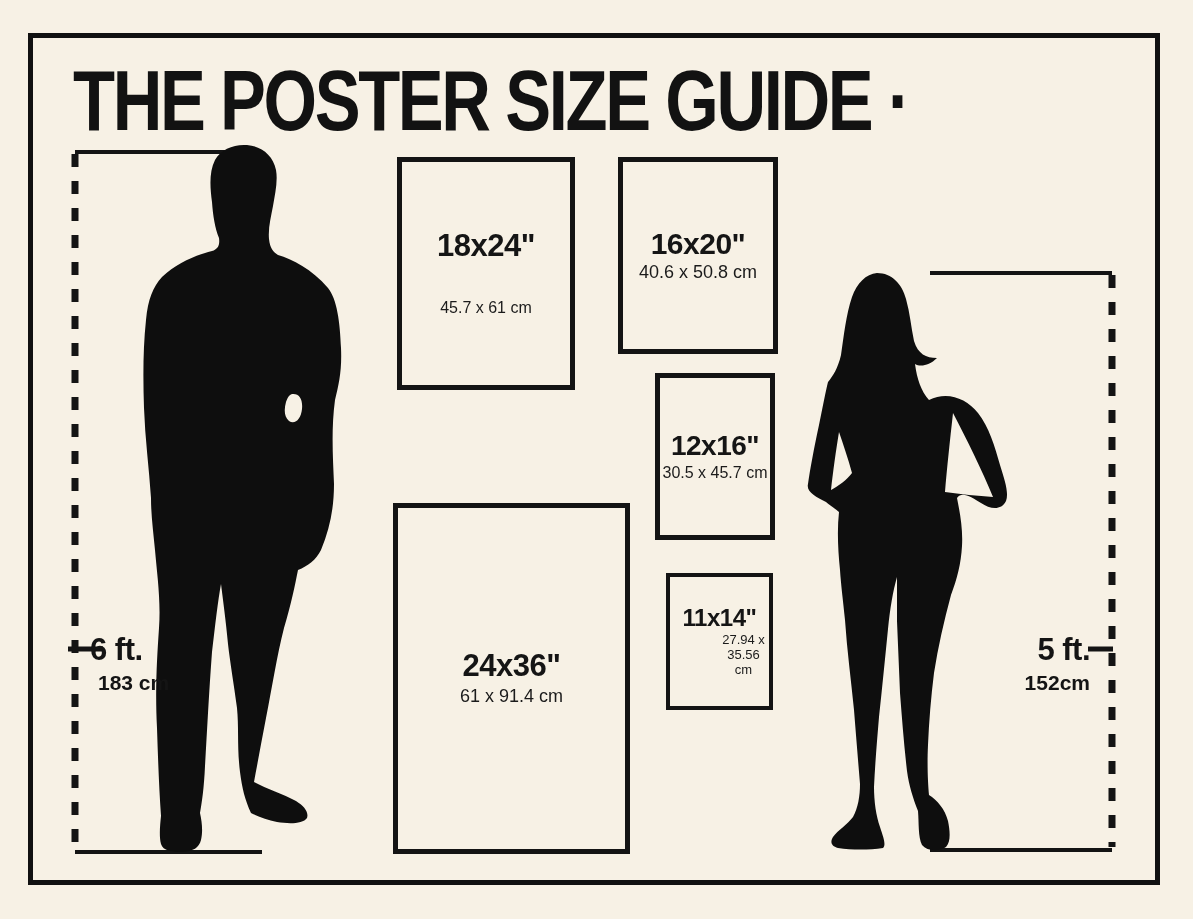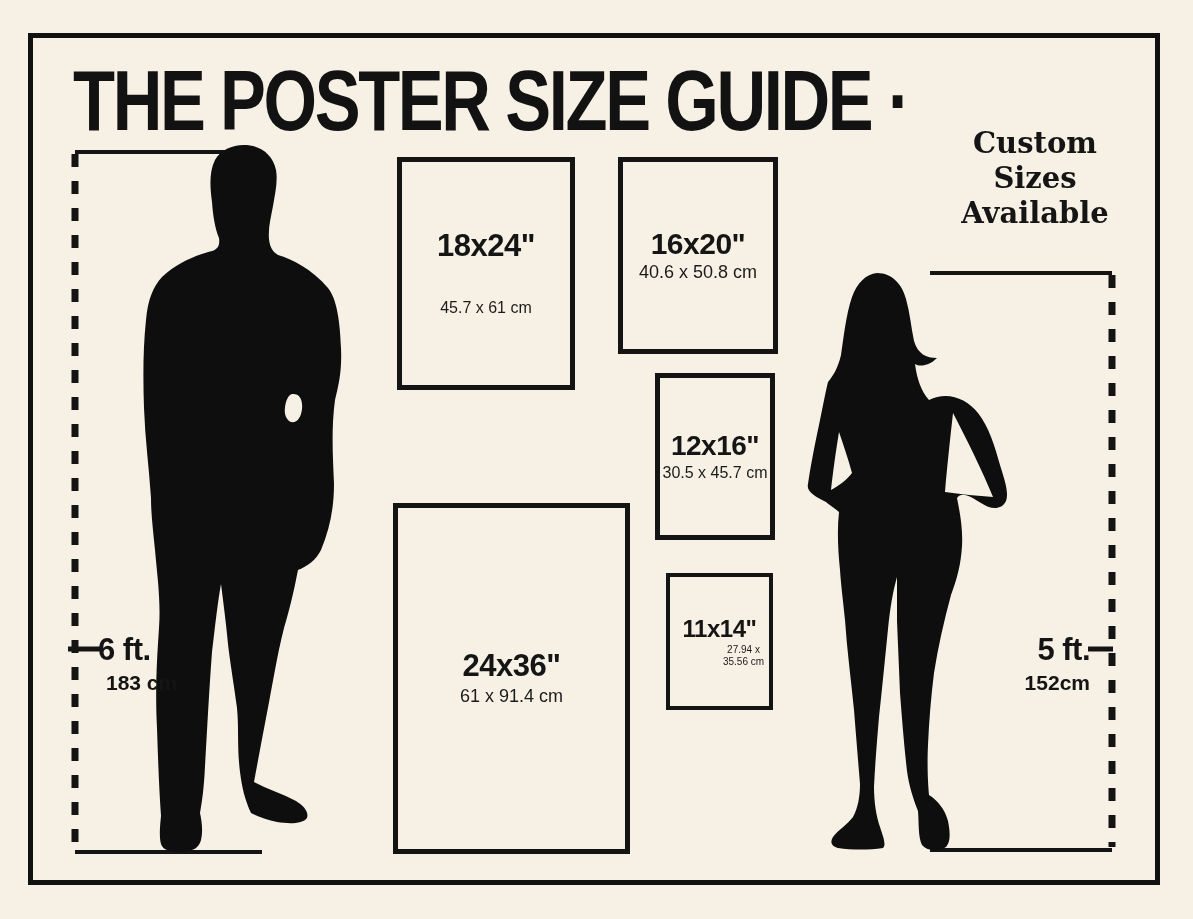--- a/index.html
+++ b/index.html
@@ -36,41 +36,40 @@
   .poster .metric{font-weight:400;line-height:1.15;color:#1b1b1b;margin-top:3px;}
   .p18{left:397px;top:157px;width:178px;height:233px;}
   .p18 .size{font-size:31px;} .p18 .metric{font-size:16px;margin-top:36px;}
   .p16{left:618px;top:157px;width:160px;height:197px;}
   .p16 .size{font-size:30px;} .p16 .metric{font-size:18px;}
   .p12{left:655px;top:373px;width:120px;height:167px;}
   .p12 .size{font-size:28px;} .p12 .metric{font-size:16px;}
   .p24{left:393px;top:503px;width:237px;height:351px;}
   .p24 .size{font-size:31px;} .p24 .metric{font-size:18px;}
   .p11{left:666px;top:573px;width:107px;height:137px;border-width:4px;}
-  .p11 .size{font-size:24px;} .p11 .metric{font-size:10px;padding-left:48px;}
+  .p11 .size{font-size:24px;} .p11 .metric{font-size:13px;padding-left:48px;}
   .p8{left:697px;top:753px;width:83px;height:100px;border-width:4px;}
   .p8 .size{font-size:20px;} .p8 .metric{font-size:13px;margin-top:1px;}
   .measure-label{position:absolute;color:#141414;}
   .measure-label .ft{font-weight:700;font-size:31px;line-height:1;letter-spacing:-0.5px;}
   .measure-label .cm{font-weight:700;font-size:21px;line-height:1;margin-top:7px;}
-  .male-label{left:98px;top:634px;text-align:left;}
+  .male-label{left:90px;top:634px;text-align:left;}
   .male-label .cm{margin-left:8px;}
   .female-label{left:990px;top:634px;width:100px;text-align:right;}
   svg{position:absolute;left:0;top:0;}
 </style>
 </head>
 <body>
 
 <div id="canvas">
 
   <div class="frame"></div>
 
   <div class="title">THE POSTER SIZE GUIDE ·</div>
 
-  <div class="custom-note">Custom Sizes Available</div>
 
   <svg width="1193" height="919" viewBox="0 0 1193 919">
 
     <g stroke="#141414">
       <line x1="75" y1="152" x2="262" y2="152" stroke-width="4"></line>
       <line x1="75" y1="154" x2="75" y2="848" stroke-width="7" stroke-dasharray="13 14"></line>
       <line x1="75" y1="852" x2="262" y2="852" stroke-width="4"></line>
       <line x1="68" y1="649" x2="103" y2="649" stroke-width="5"></line>
     </g>
 

